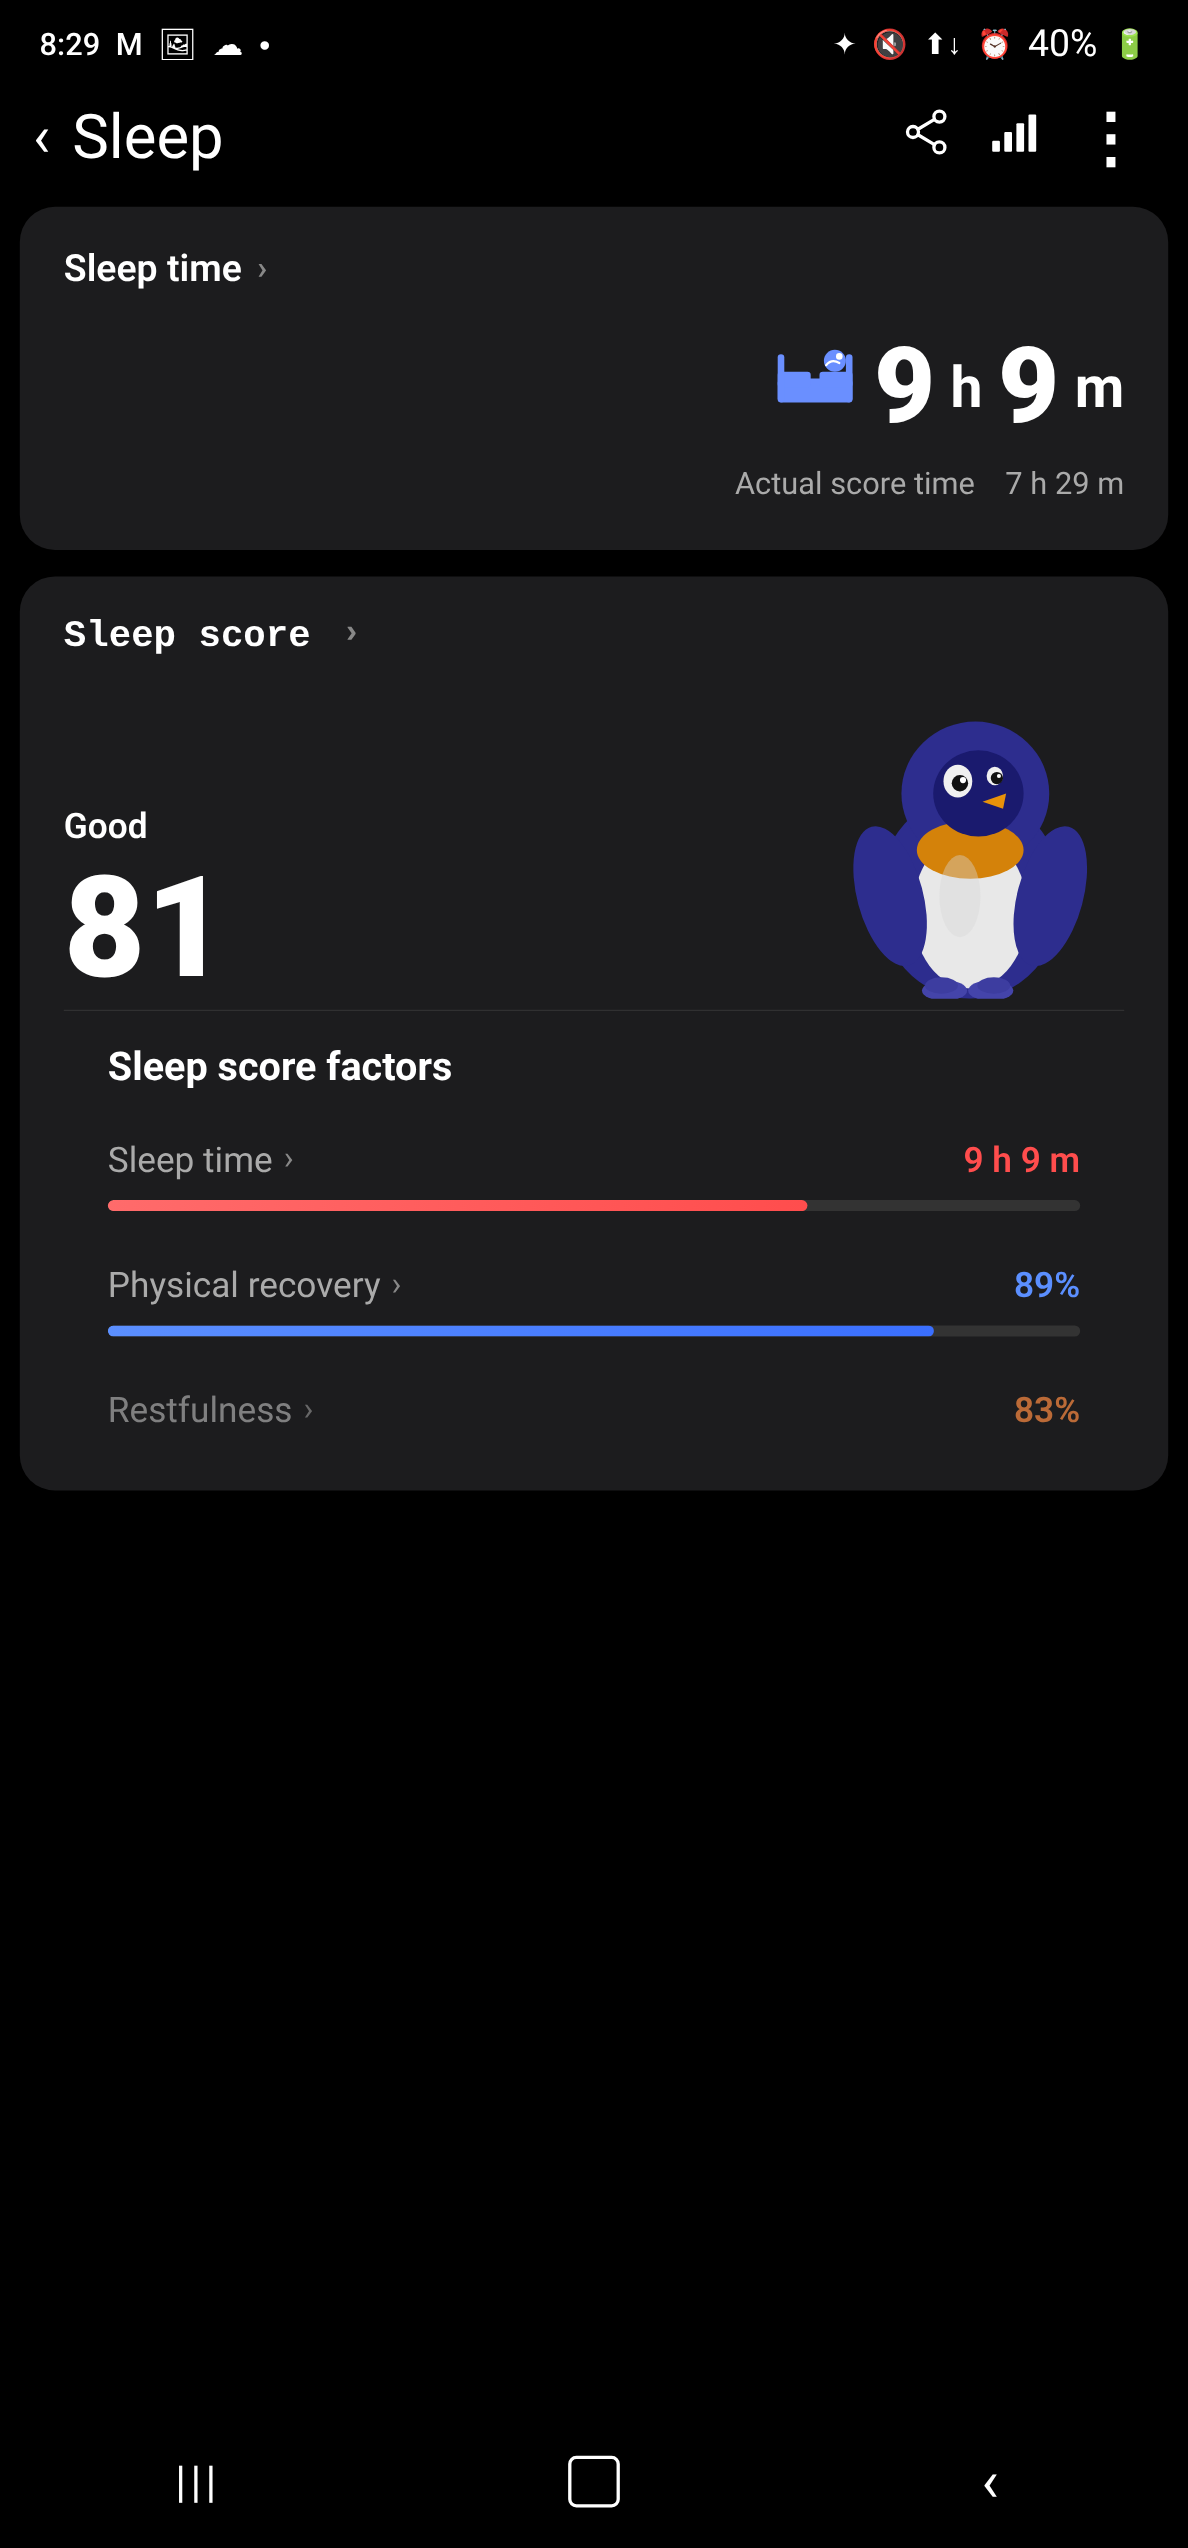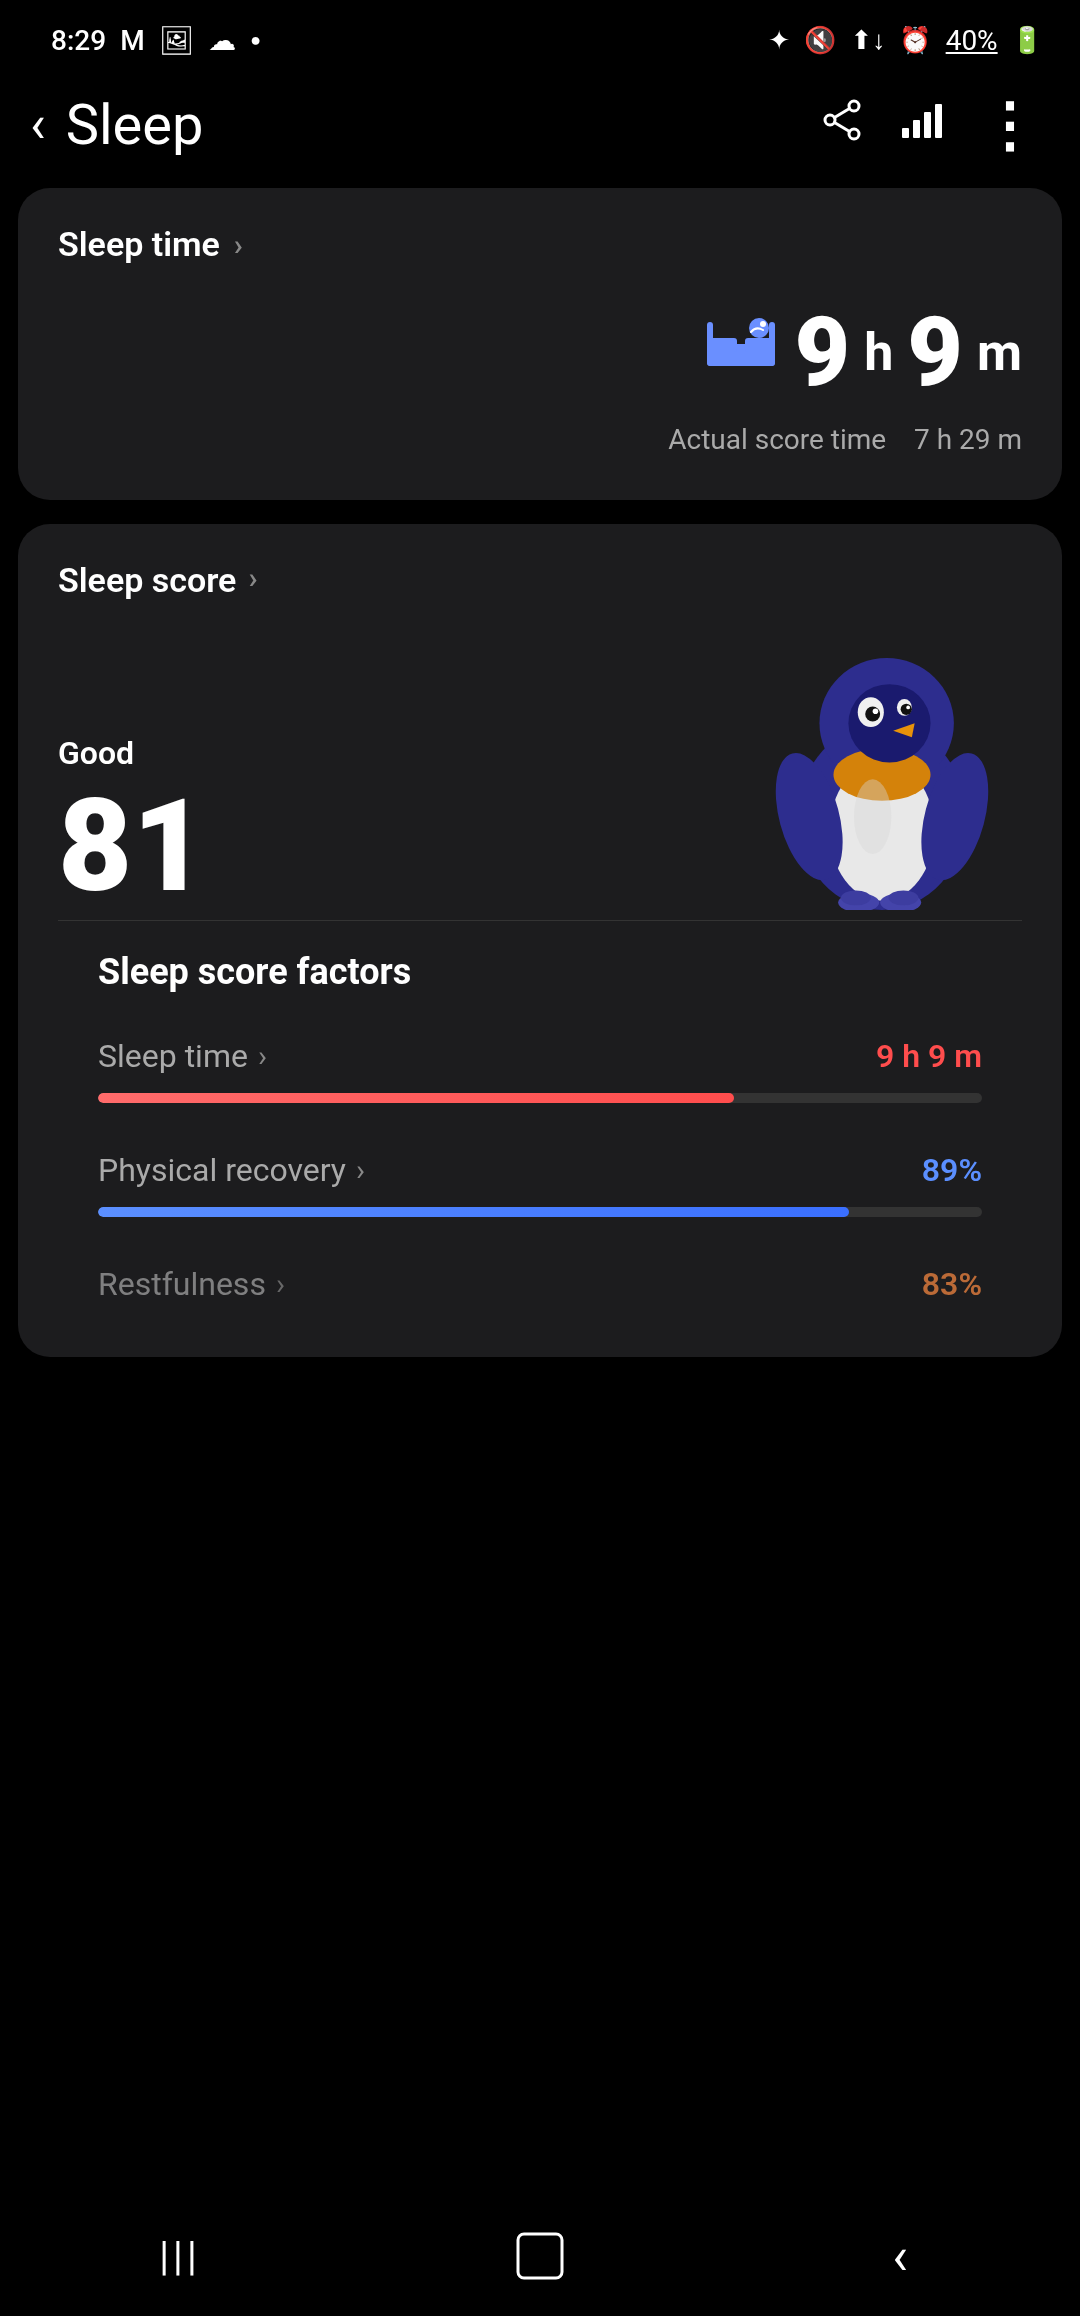--- a/index.html
+++ b/index.html
@@ -13,38 +13,38 @@
       min-height: 2316px;
       overflow-x: hidden;
       position: relative;
     }
 
     
     .status-bar {
       display: flex;
       justify-content: space-between;
       align-items: center;
-      padding: 18px 36px 10px 51px;
+      padding: 18px 36px 10px 36px;
       height: 72px;
       text-align: right;
     }
     .status-left {
       display: flex;
       align-items: center;
       gap: 14px;
       font-size: 28px;
       font-weight: 500;
     }
     .status-right {
       display: flex;
       align-items: center;
       gap: 14px;
       font-size: 26px;
     }
-    .battery-text { font-size: 28px; text-decoration: underline; }
+    .battery-text { font-size: 34px; }
 
     
     .top-nav {
       display: flex;
       align-items: center;
       justify-content: space-between;
       padding: 20px 40px 20px 30px;
       margin-bottom: 10px;
     }
     .nav-left {
@@ -122,26 +122,27 @@
       text-align: right;
       color: #aaa;
       font-size: 28px;
       line-height: 1.7;
     }
 
     
     .sleep-score-header {
       display: flex;
       align-items: flex-start;
-      gap: 12px;
+      gap: 28px;
       font-size: 34px;
       font-weight: 600;
       color: #fff;
       cursor: pointer;
       margin-bottom: 30px;
+      font-family: Liberation Mono, monospace;
     }
     .score-content {
       display: flex;
       align-items: flex-end;
       justify-content: space-between;
     }
     .score-left {}
     .score-label {
       font-size: 32px;
       font-weight: 600;

